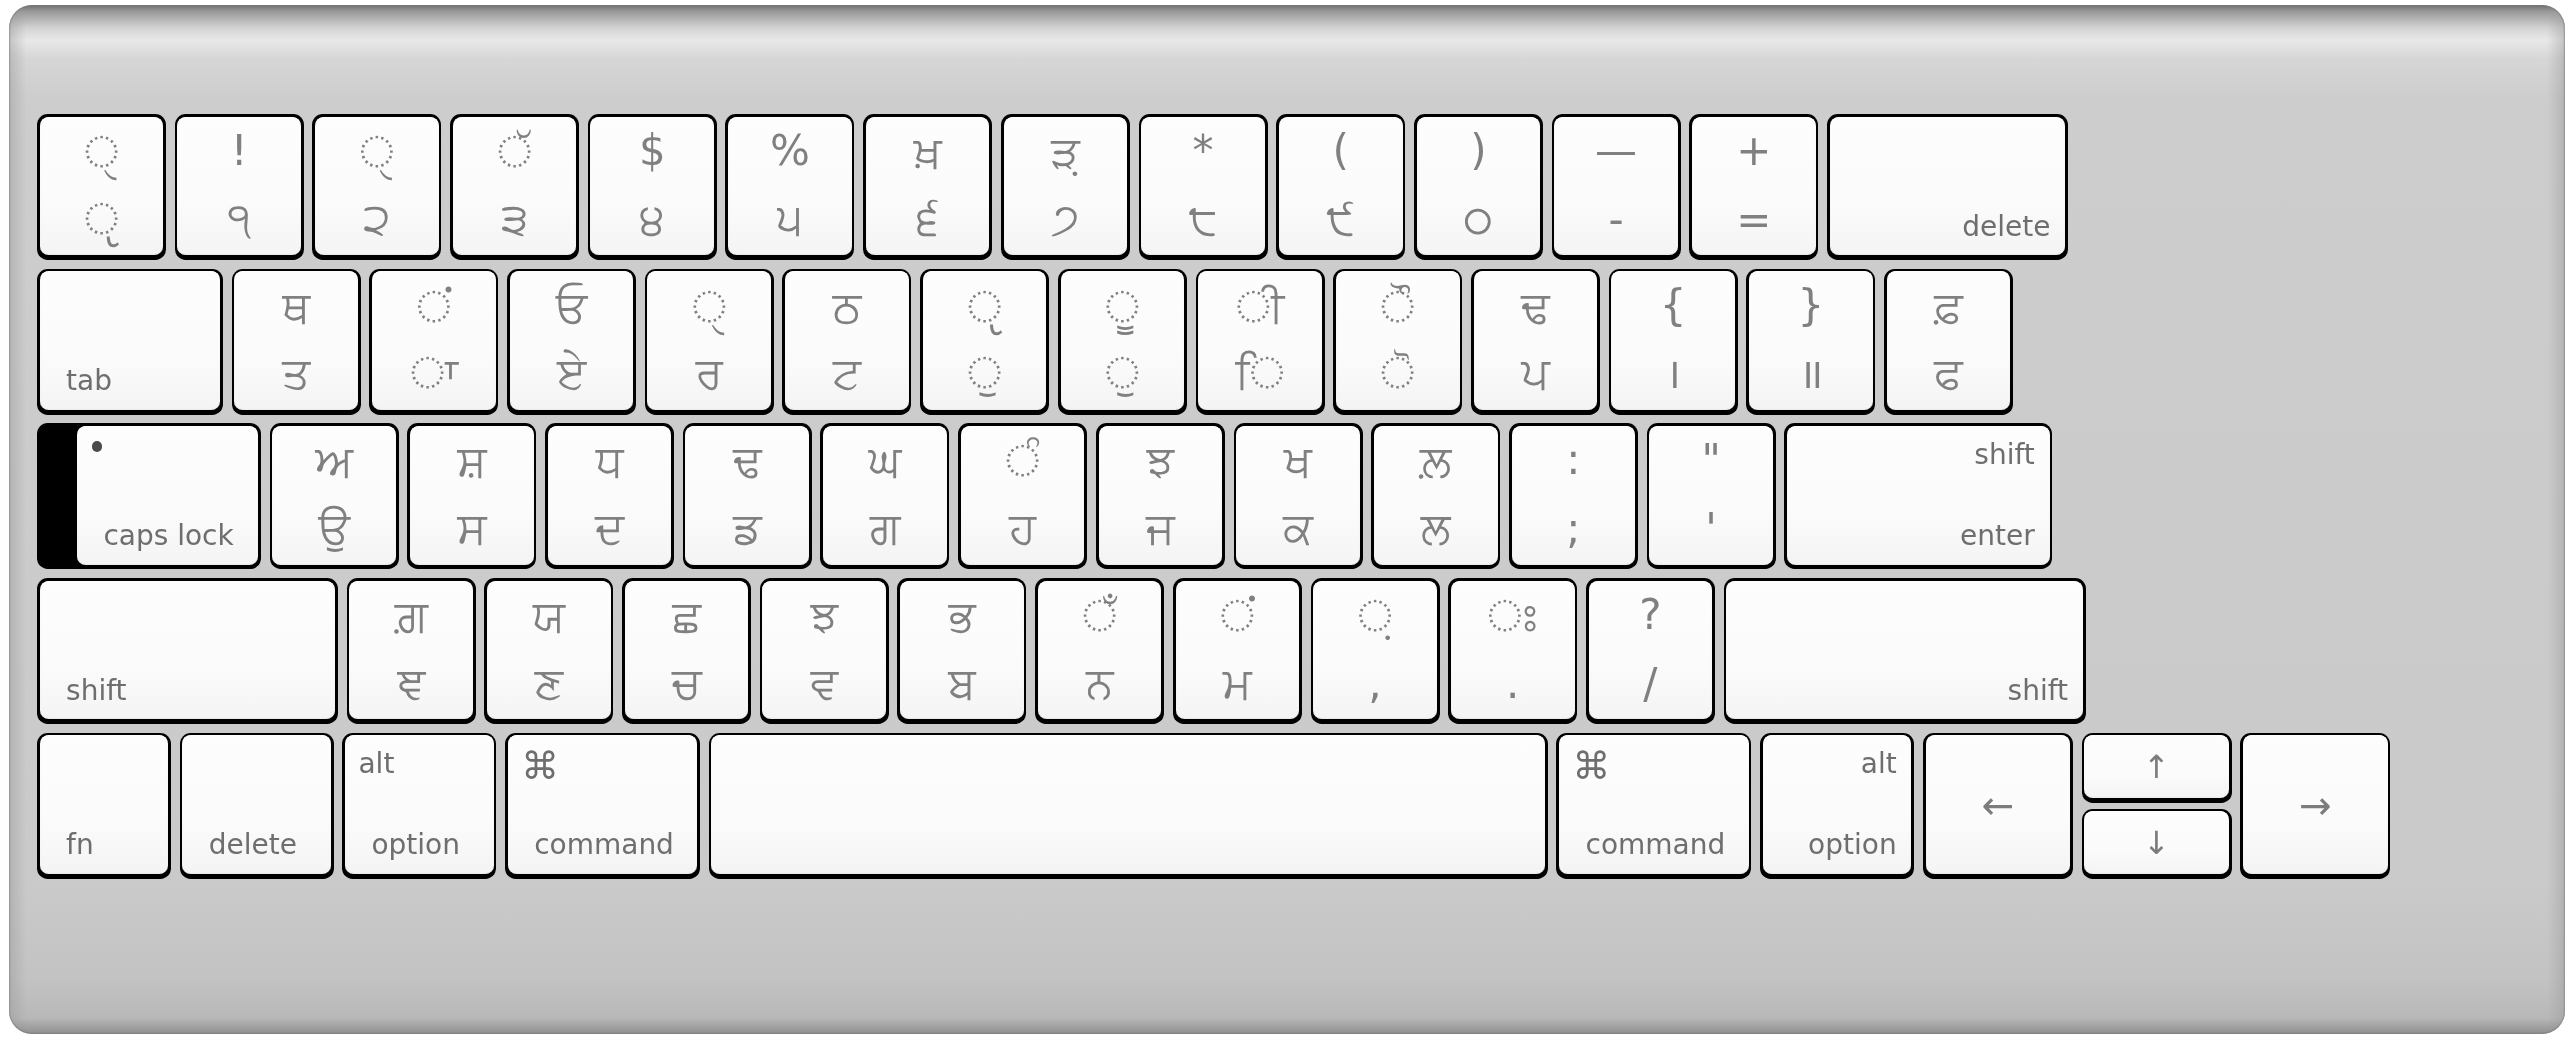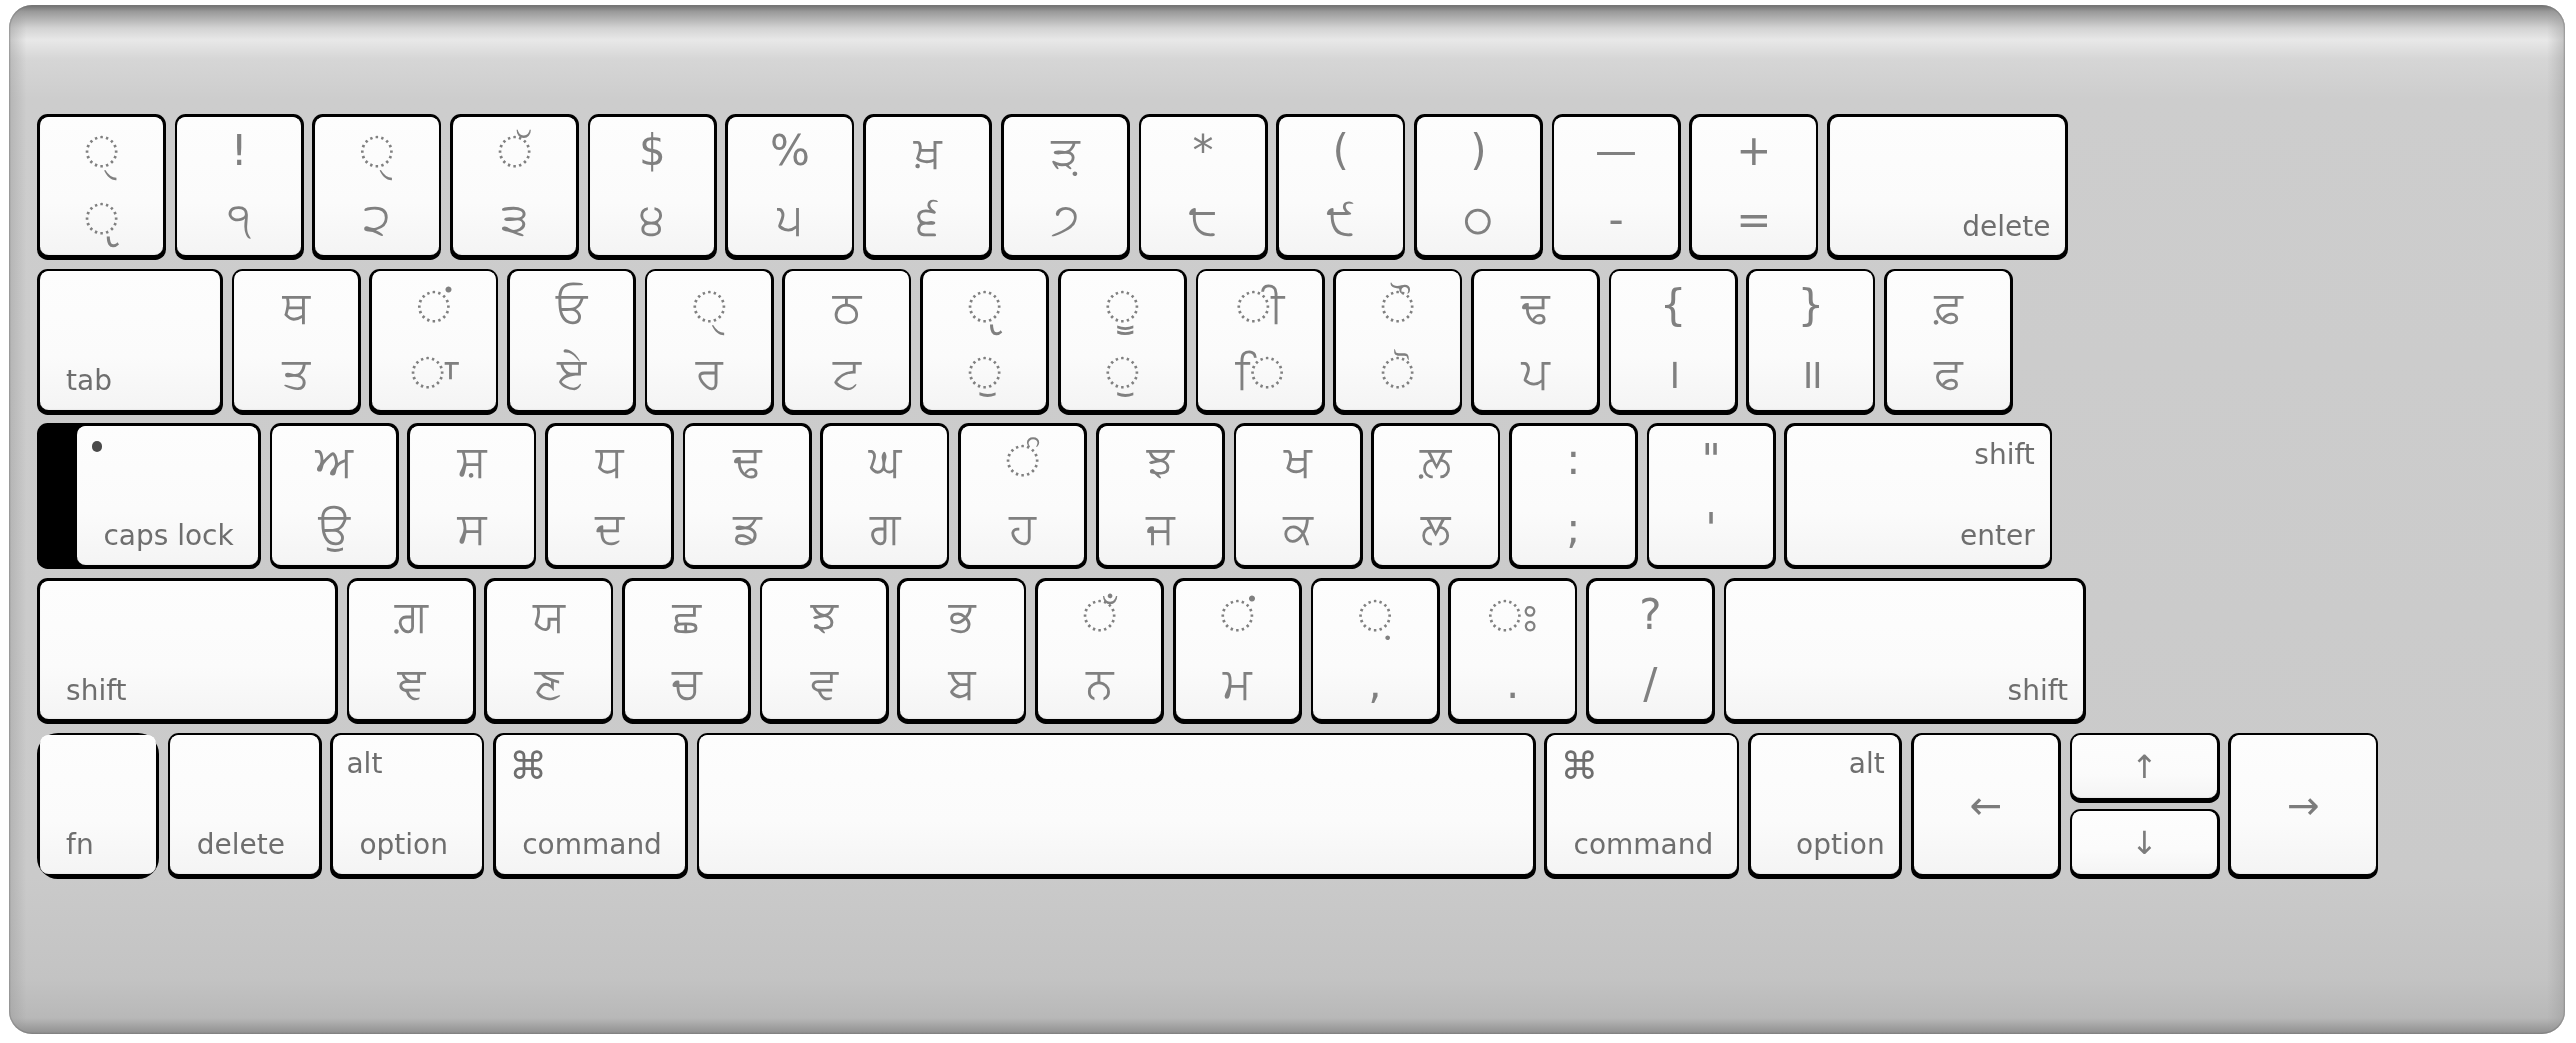--- a/index.html
+++ b/index.html
@@ -492,21 +492,21 @@
             <span class="glyph g-bottom">/</span>
           </div>
         </div>
         <div class="key" style="width: 362px;">
           <div class="cap">
             <span class="lbl lbl-br">shift</span>
           </div>
         </div>
       </div>
       <div class="key-row">
-        <div class="key" style="width: 122px; border-radius: 21px;">
+        <div class="key" style="width: 134px;">
           <div class="cap">
             <span class="lbl lbl-bl">fn</span>
           </div>
         </div>
         <div class="key" style="width: 154px;">
           <div class="cap">
             <span class="lbl lbl-bl">delete</span>
           </div>
         </div>
         <div class="key" style="width: 154px;">

